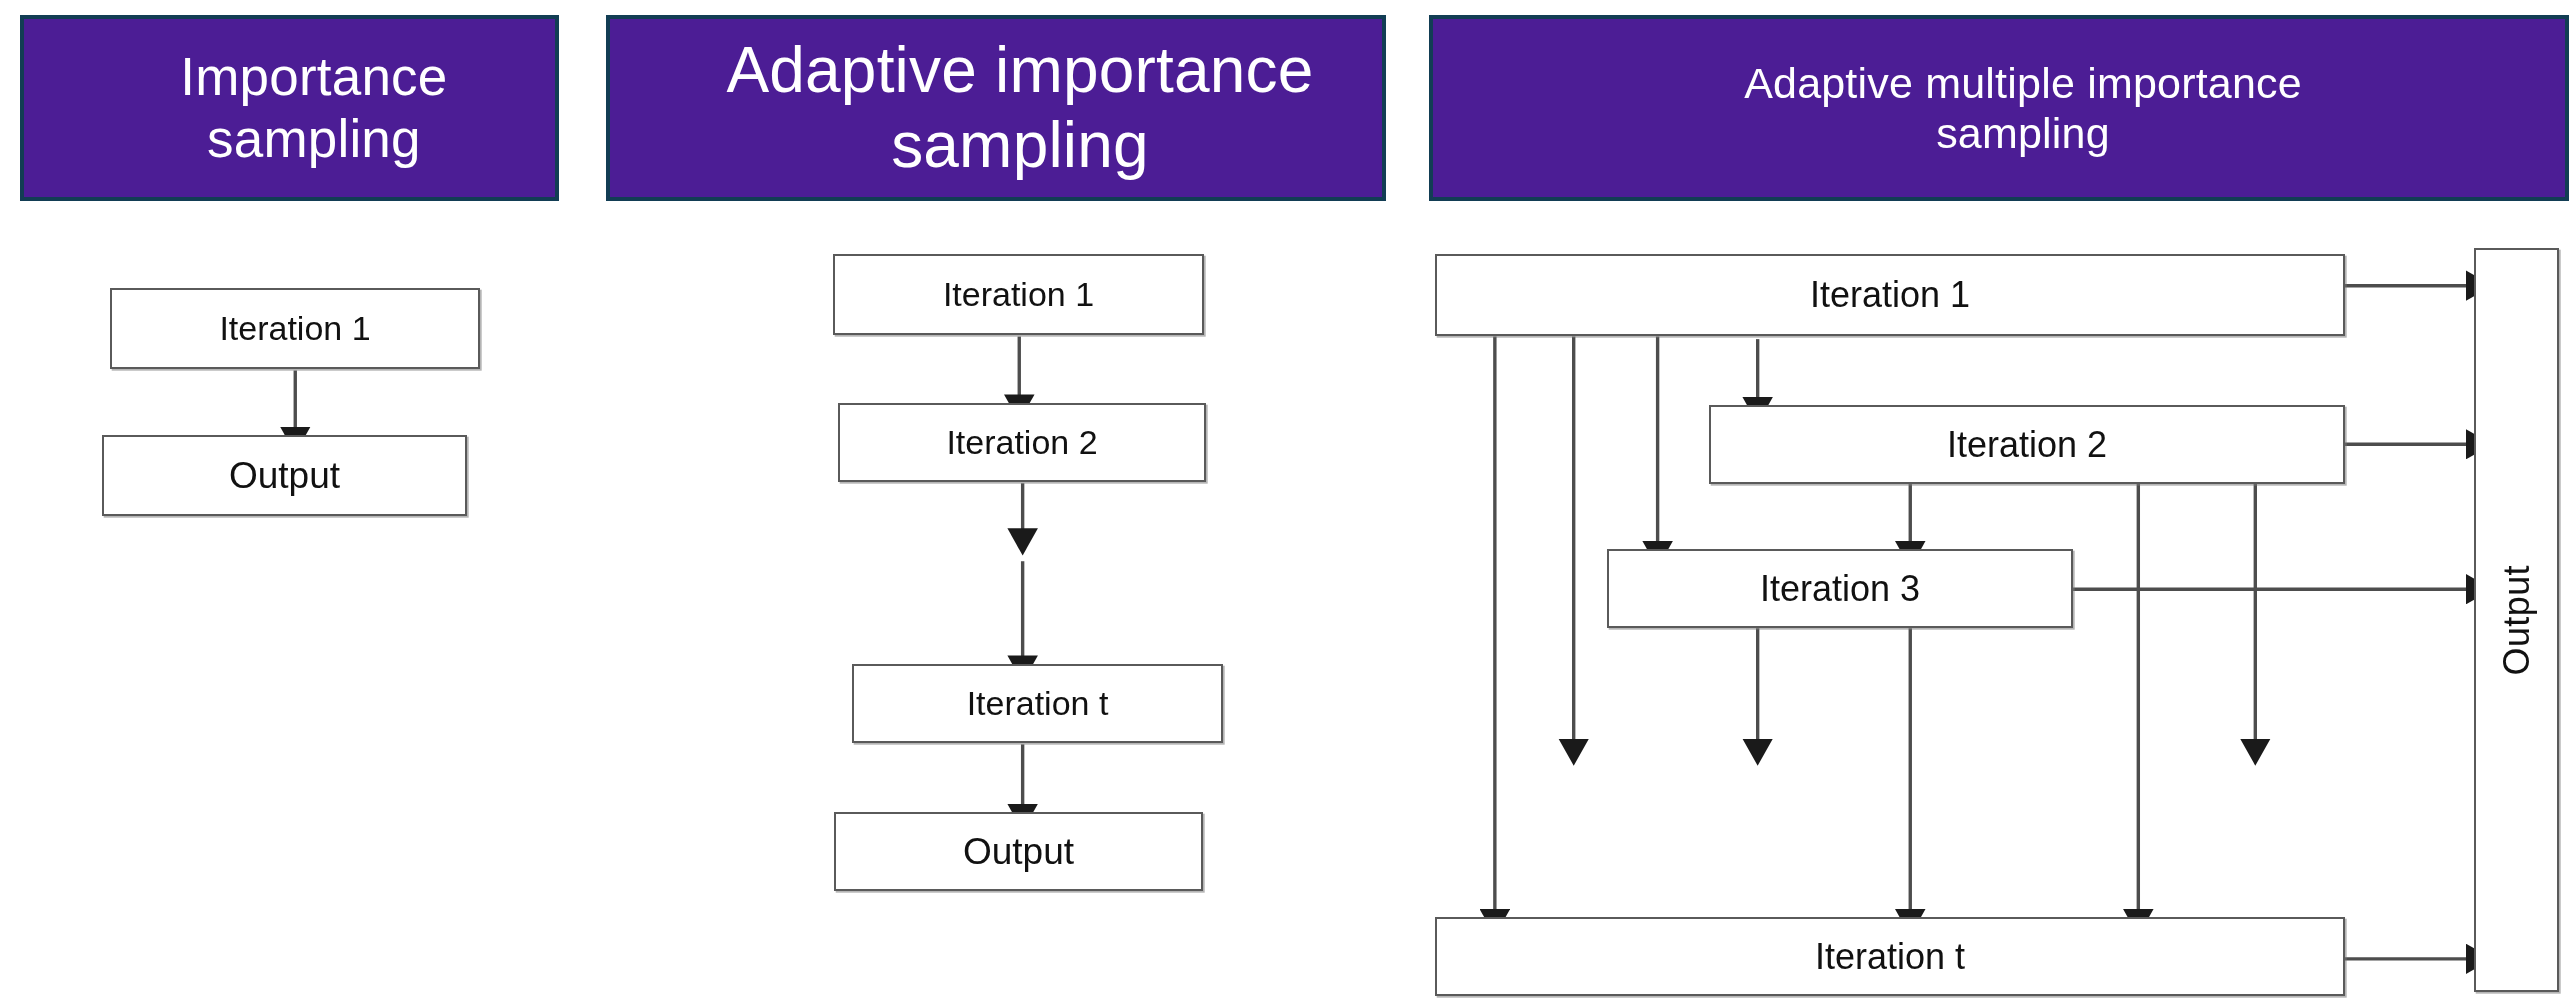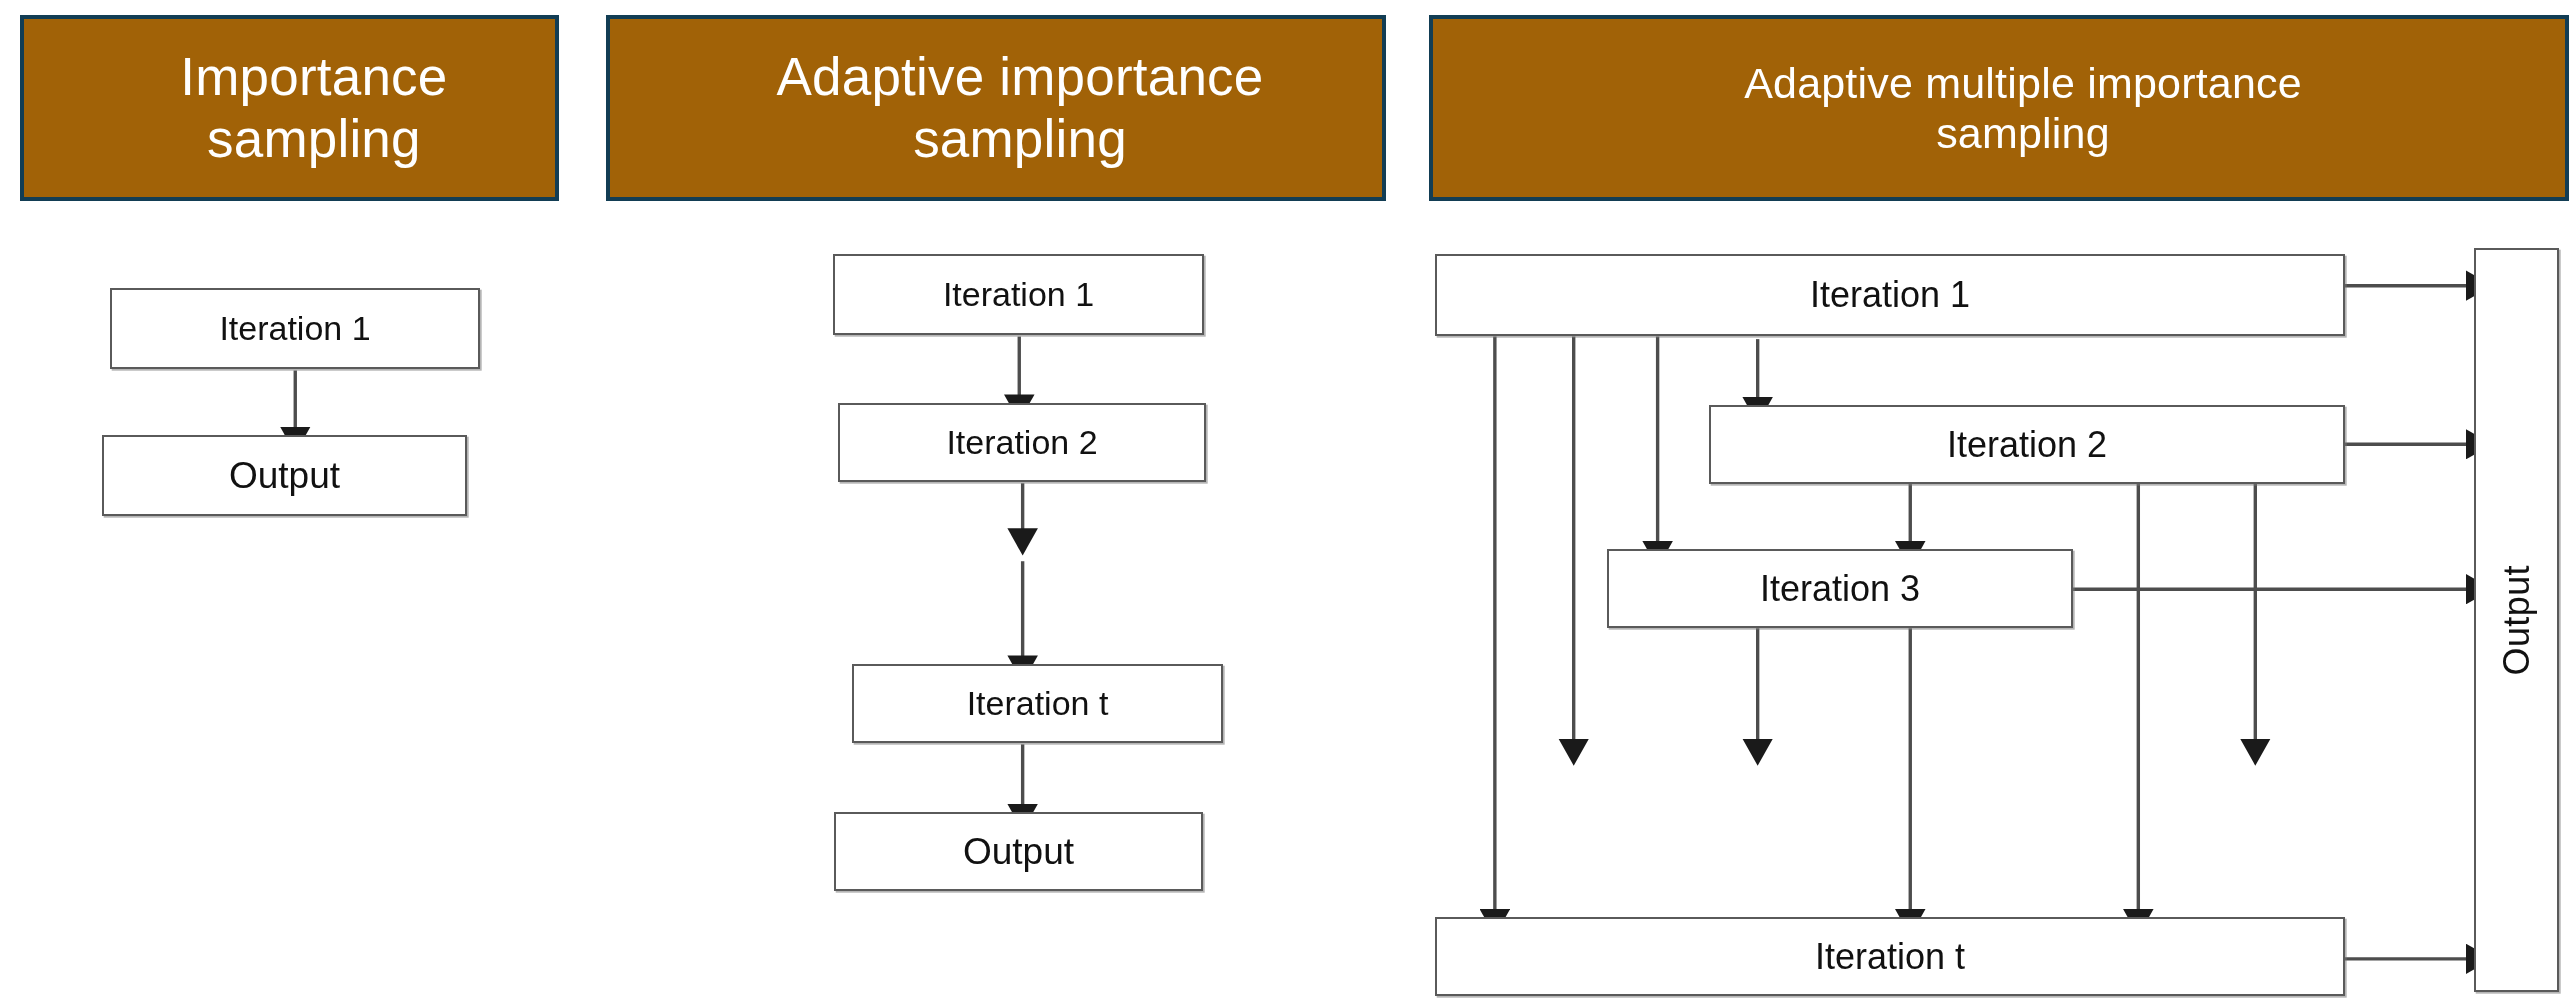--- a/index.html
+++ b/index.html
@@ -17,38 +17,38 @@
     position: relative;
     width: 2576px;
     height: 1008px;
     background: #ffffff;
   }
 
   
   .banner {
     position: absolute;
     box-sizing: border-box;
-    background: #a16207;
+    background: #4c1d95;
     border: 4.2px solid #123D54;
     color: #ffffff;
     display: flex;
     align-items: center;
     justify-content: center;
     text-align: center;
     line-height: 1.18;
     font-weight: 400;
     letter-spacing: 0.2px;
     padding-left: 48px;
   }
   .banner-text {
     display: block;
     padding: 0 15.3px;
   }
   #banner-1 { left: 20.4px;   top: 15.3px; width: 539px;  height: 186px; font-size: 53px; }
-  #banner-2 { left: 606px;  top: 15.3px; width: 780px;  height: 186px; font-size: 53px; }
+  #banner-2 { left: 606px;  top: 15.3px; width: 780px;  height: 186px; font-size: 64px; }
   #banner-3 { left: 1429px; top: 15.3px; width: 1140px; height: 186px; font-size: 43px; }
 
   
   .box {
     position: absolute;
     box-sizing: border-box;
     background: #ffffff;
     border: 2.5px solid #5a5a5a;
     box-shadow: 1.7px 1.7px 0 rgba(120,120,120,0.55);
     display: flex;

